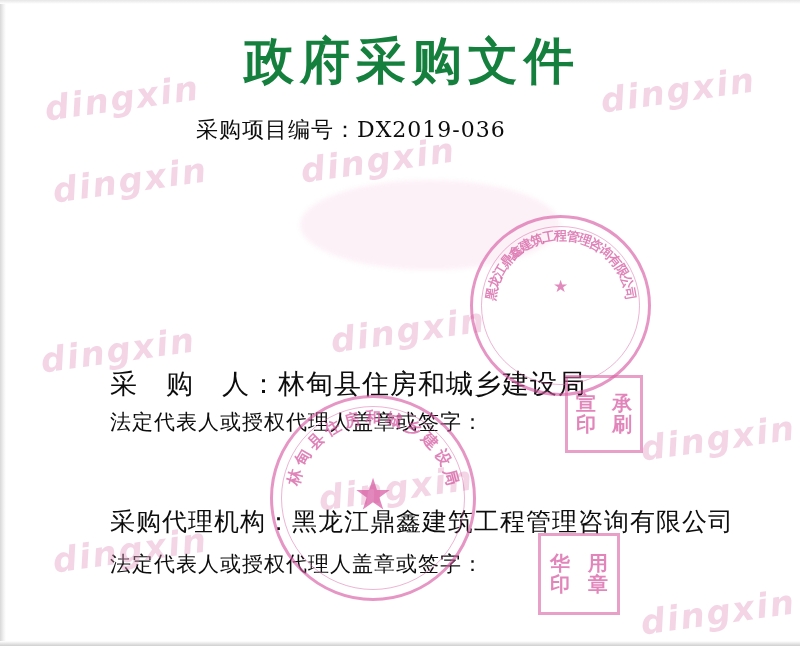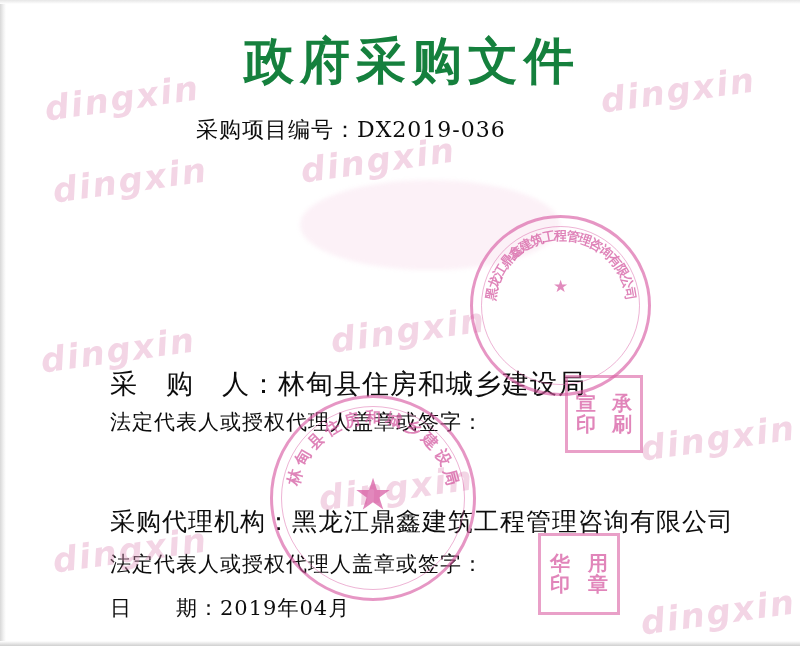--- a/index.html
+++ b/index.html
@@ -202,23 +202,20 @@
   </div>
 
   <div class="line l-agency">
     <span class="lbl">采购代理机构：</span><span class="val">黑龙江鼎鑫建筑工程管理咨询有限公司</span>
   </div>
 
   <div class="line l-rep2">
     <span class="lbl">法定代表人或授权代理人盖章或签字：</span>
   </div>
 
-  <div class="line l-date">
-    <span class="lbl">日　　期：</span><span class="val">2019年04月</span>
-  </div>
 
   <div class="wm wm1">dingxin</div>
   <div class="wm wm2">dingxin</div>
   <div class="wm wm3">dingxin</div>
   <div class="wm wm4">dingxin</div>
   <div class="wm wm5">dingxin</div>
   <div class="wm wm6">dingxin</div>
   <div class="wm wm7">dingxin</div>
   <div class="wm wm8">dingxin</div>
   <div class="wm wm9">dingxin</div>

